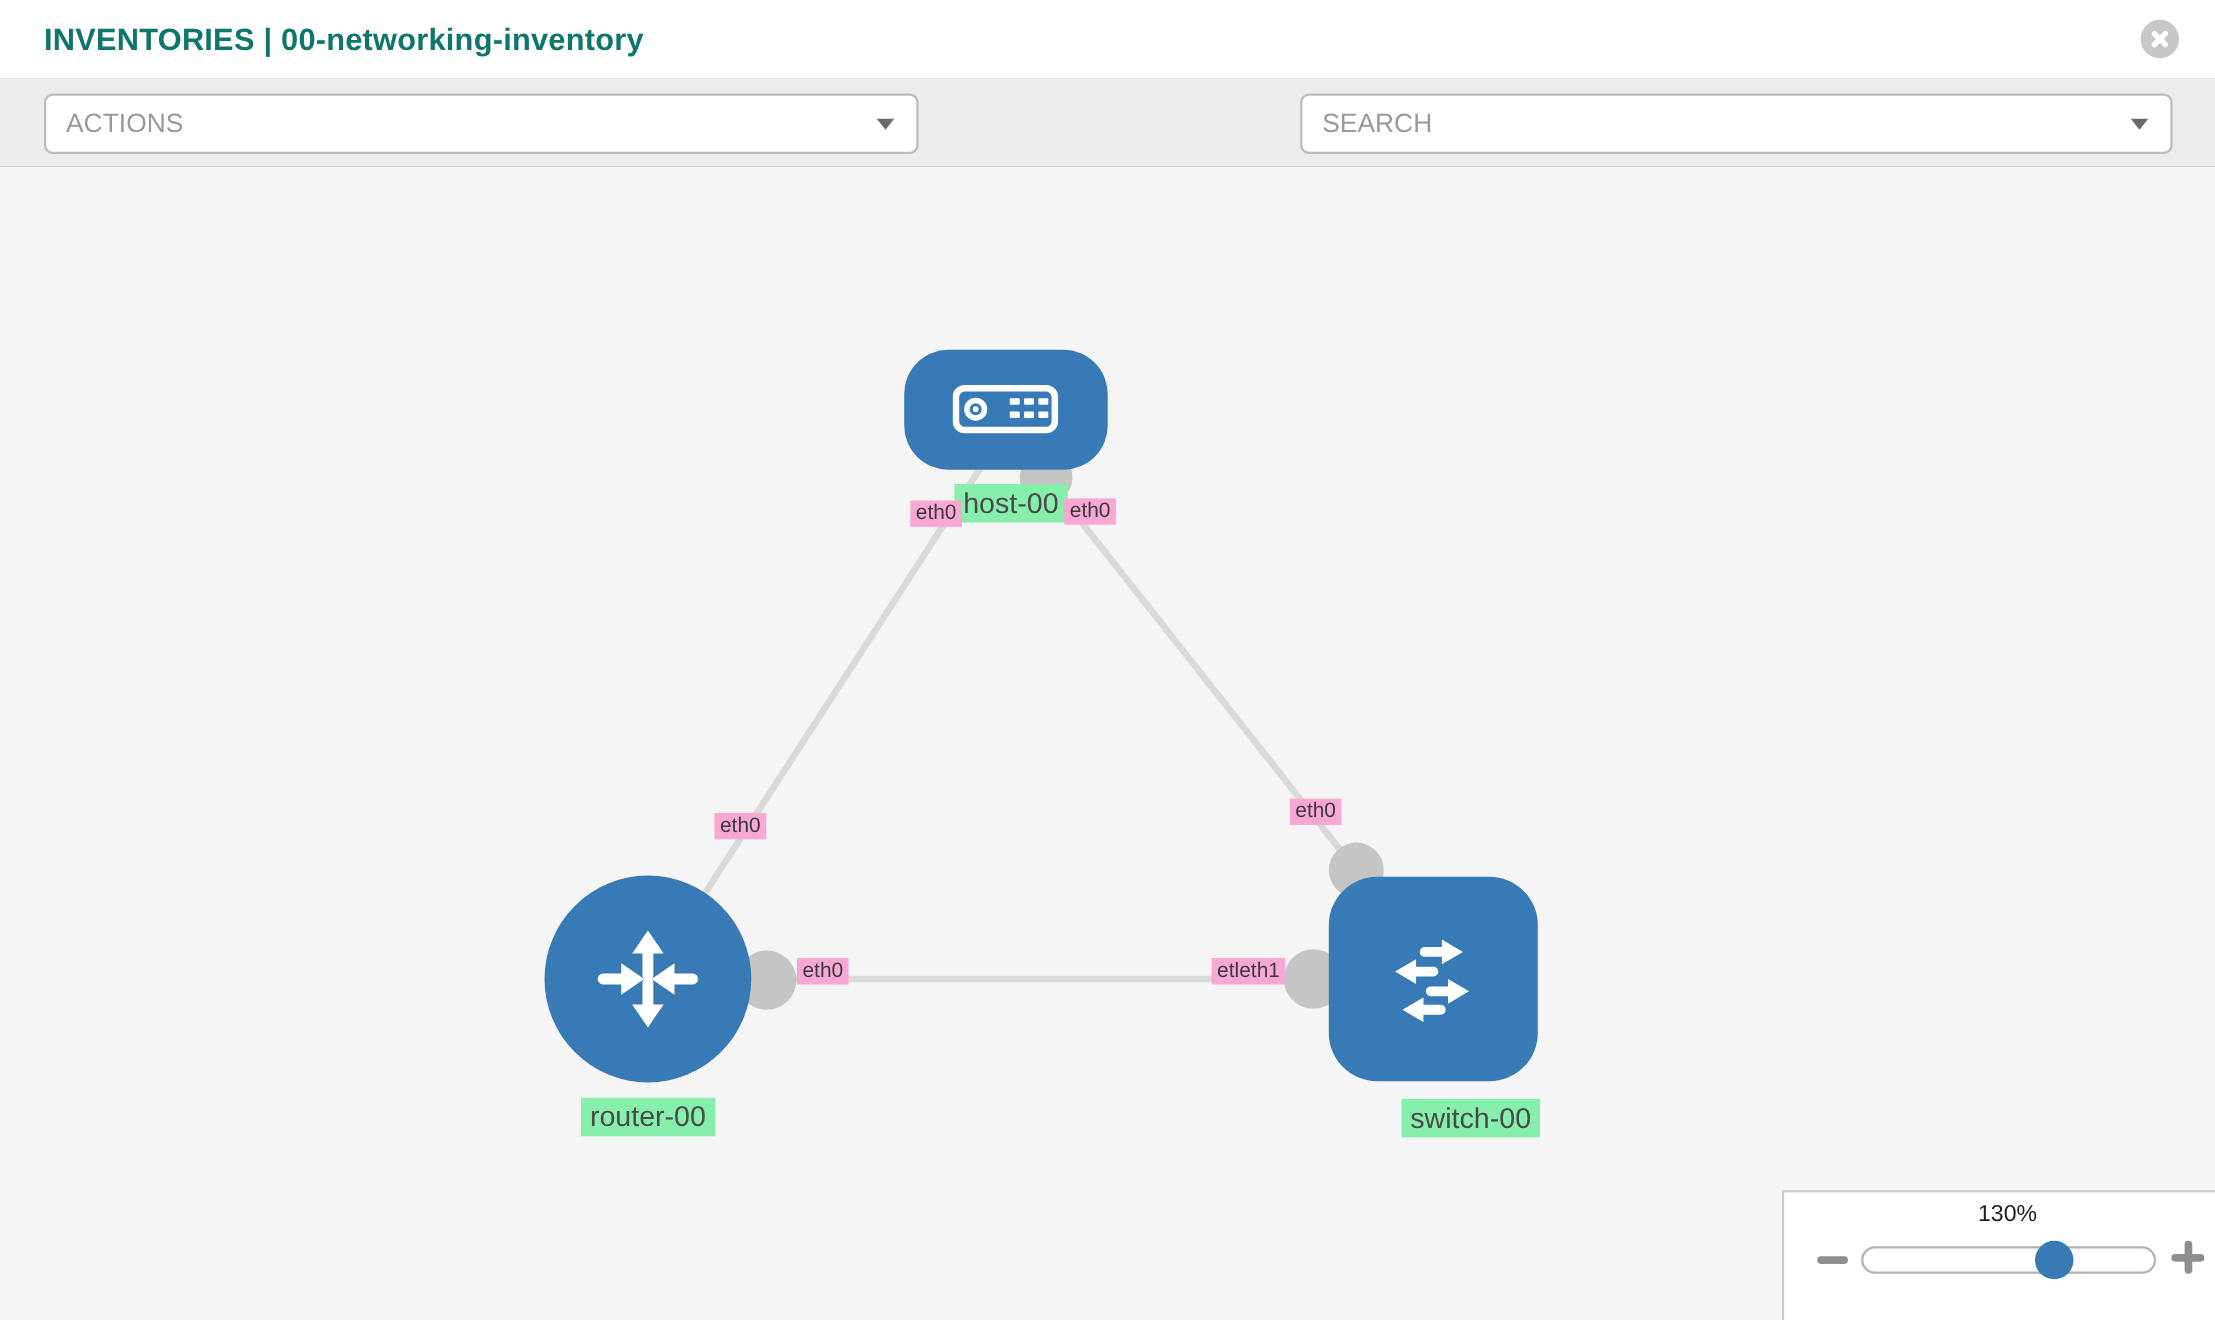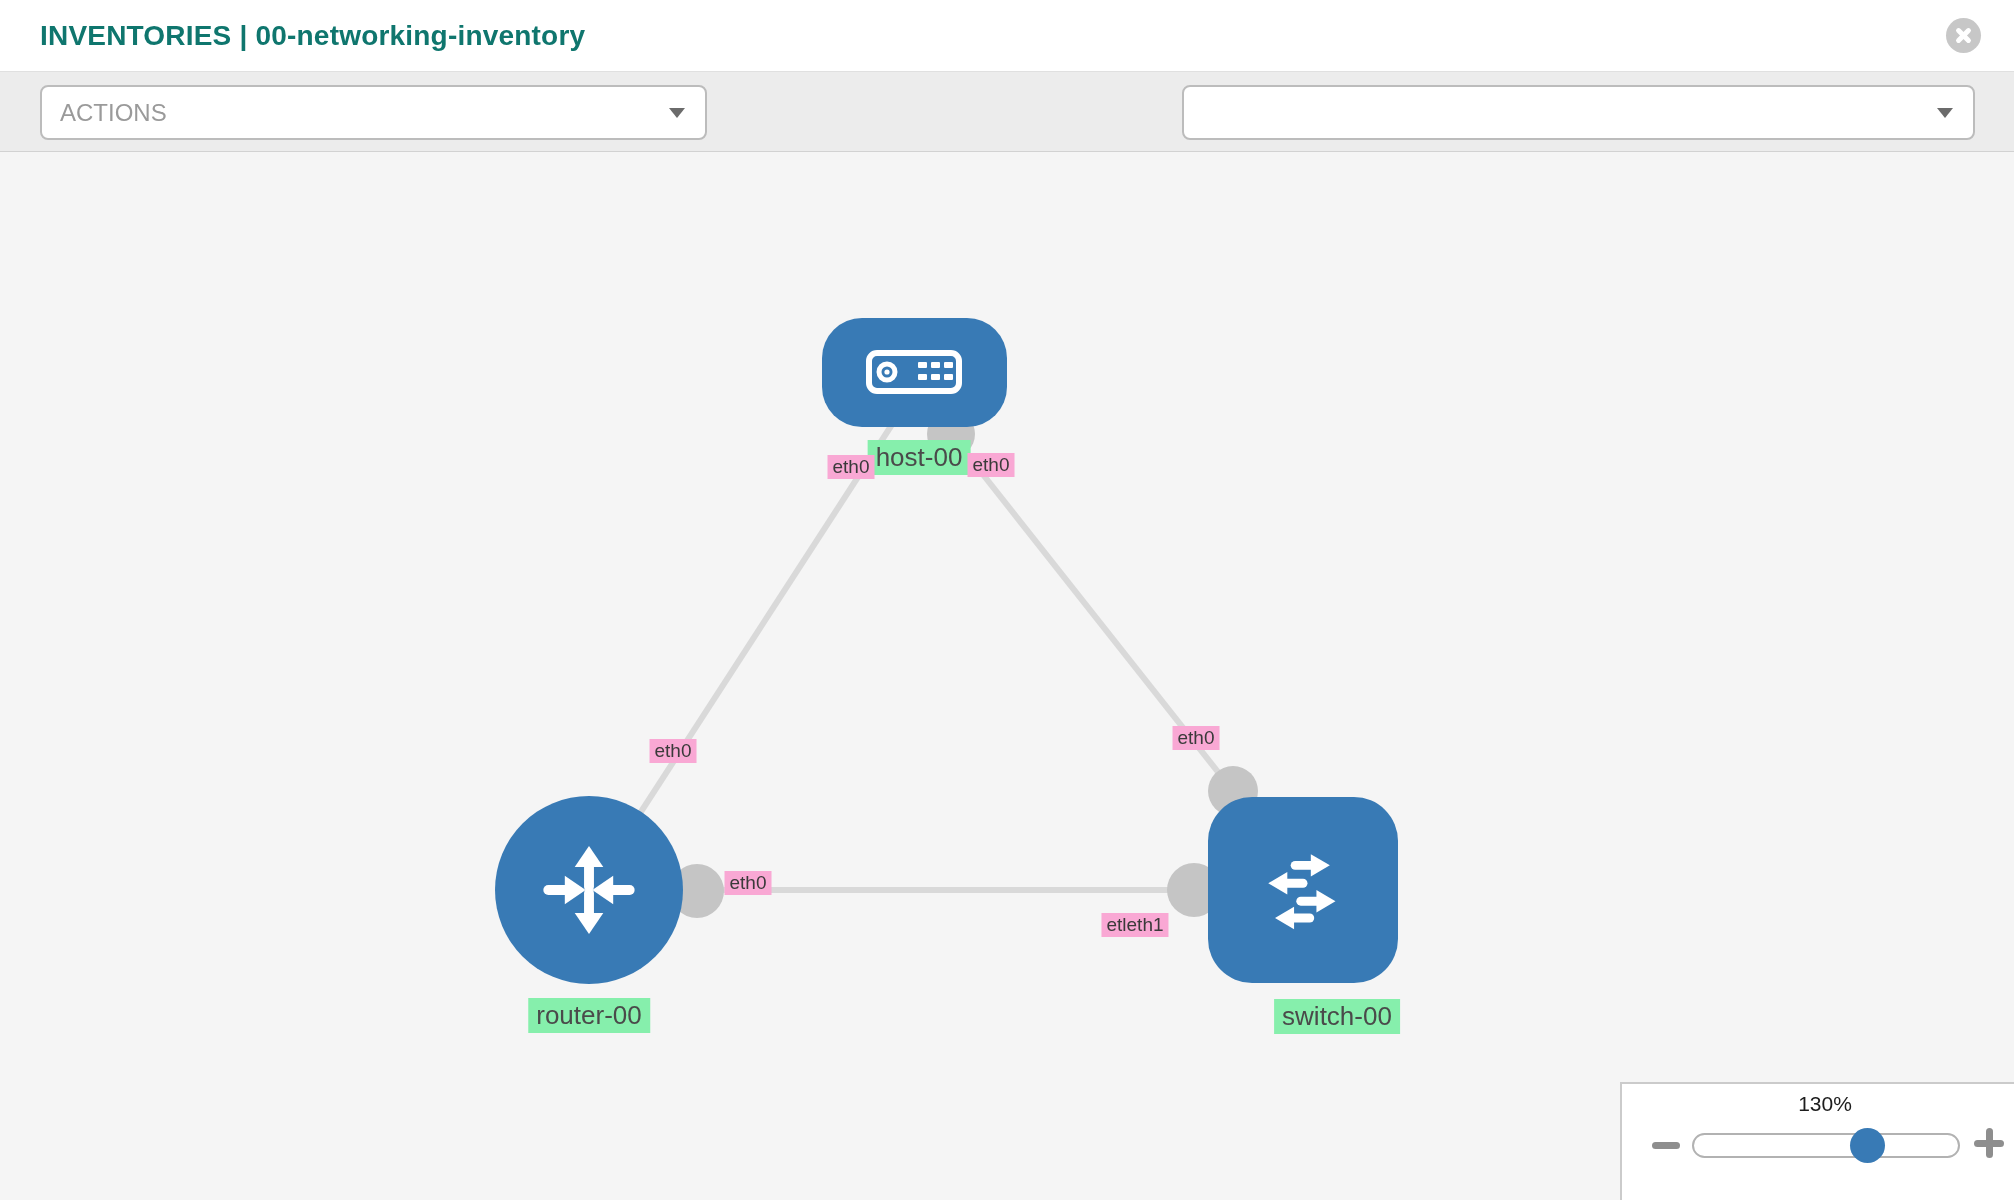--- a/index.html
+++ b/index.html
@@ -14,21 +14,21 @@
   .close-x { position:absolute; left:0; top:0; width:100%; height:100%; }
   .close-x::before, .close-x::after { content:""; position:absolute; left:8px; top:15px; width:19px; height:5px; border-radius:3px; background:#ffffff; }
   .close-x::before { transform:rotate(45deg); }
   .close-x::after { transform:rotate(-45deg); }
 
   
   .toolbar { position:relative; height:80px; background:#ececec; border-bottom:1px solid #d2d2d2; }
   .select-box { position:absolute; top:13px; height:55px; background:#ffffff; border:2px solid #bcbcbc; border-radius:8px; cursor:pointer; }
   .select-box .sel-label { position:absolute; left:18px; top:0; line-height:51px; font-size:24px; color:#9a9a9a; }
   .caret { position:absolute; right:20px; top:21px; width:0; height:0; border-left:8px solid transparent; border-right:8px solid transparent; border-top:10px solid #6b6b6b; }
-  .actions-box { left:40px; width:667px;text-decoration:underline; }
+  .actions-box { left:40px; width:795px;text-decoration:underline; }
   .search-box { left:1182px; width:793px; }
   .search-box input { position:absolute; left:18px; top:2px; width:700px; height:47px; border:none; outline:none; font-size:24px; color:#555; background:transparent; font-family:"Liberation Sans", sans-serif; }
   .search-box input::placeholder { color:#9a9a9a; opacity:1; }
   .tool-icon { position:absolute; cursor:pointer; }
   .wrench { left:1046px; top:96px; }
   .key { left:1117px; top:99px; }
 
   
   .canvas { position:relative; width:2014px; height:1048px; background:#f5f5f5; overflow:hidden; }
   .links-svg { position:absolute; left:0; top:0; }
@@ -46,21 +46,21 @@
   .nlabel-host { left:919px; top:288px; }
   .nlabel-router { left:589px; top:846px; }
   .nlabel-switch { left:1303px; top:847px;margin-left:34px; }
 
   .plabel { position:absolute; transform:translateX(-50%); background:#f9a8d4; padding:1px 5px; font-size:19px; color:#3a3a3a; white-space:nowrap; }
   .pl-host-left { left:851px; top:303px; }
   .pl-host-right { left:991px; top:301px; }
   .pl-host-router { left:673px; top:587px; }
   .pl-router-right { left:748px; top:719px; }
   .pl-switch-top { left:1196px; top:574px; }
-  .pl-switch-left { left:1135px; top:719px;margin-top:42px; }
+  .pl-switch-left { left:1135px; top:719px; }
 
   
   .zoom-panel { position:absolute; left:1620px; top:930px; width:412px; height:140px; background:#ffffff; border:2px solid #cbcbcb; }
   .zoom-level { position:absolute; left:0; top:8px; width:406px; text-align:center; font-size:21px; color:#1d1d1d; }
   .zoom-minus { position:absolute; left:30px; top:58px; width:28px; height:7px; border-radius:4px; background:#8e8e8e; cursor:pointer; }
   .zoom-track { position:absolute; left:70px; top:49px; width:268px; height:25px; background:#ffffff; border:2px solid #b2b2b2; border-radius:13px; cursor:pointer; }
   .zoom-handle { position:absolute; left:156px; top:-7px; width:35px; height:35px; border-radius:50%; background:#387ab5; cursor:grab; }
   .zoom-plus { position:absolute; left:352px; top:44px; width:30px; height:30px; cursor:pointer; }
   .zoom-plus::before { content:""; position:absolute; left:0; top:12px; width:30px; height:7px; border-radius:4px; background:#8e8e8e; }
   .zoom-plus::after { content:""; position:absolute; left:12px; top:0; width:7px; height:30px; border-radius:4px; background:#8e8e8e; }
@@ -85,20 +85,21 @@
 
     <svg class="tool-icon wrench" width="36" height="36" viewBox="0 0 512 512">
       <path fill="#6f7780" d="M507.73 109.1c-2.24-9.03-13.54-12.09-20.12-5.51l-74.36 74.36-67.88-11.31-11.31-67.88 74.36-74.36c6.62-6.62 3.43-17.9-5.66-20.16-47.38-11.74-99.55.91-136.58 37.93-39.64 39.64-50.55 97.1-34.05 147.2L18.74 368.8c-24.99 24.99-24.99 65.51 0 90.5 24.99 24.99 65.51 24.99 90.5 0l179.45-179.46c50.1 16.5 107.56 5.59 147.2-34.05 37.03-37.02 49.68-89.19 37.84-136.69zM64 472c-13.25 0-24-10.75-24-24 0-13.26 10.75-24 24-24s24 10.74 24 24c0 13.25-10.75 24-24 24z"></path>
     </svg>
 
     <svg class="tool-icon key" width="34" height="34" viewBox="0 0 512 512">
       <path fill="#6f7780" transform="translate(512,0) scale(-1,1)" d="M512 176.001C512 273.203 433.202 352 336 352c-11.22 0-22.19-1.062-32.827-3.069l-24.012 27.014A23.999 23.999 0 0 1 261.223 384H224v40c0 13.255-10.745 24-24 24h-40v40c0 13.255-10.745 24-24 24H24c-13.255 0-24-10.745-24-24v-78.059c0-6.365 2.529-12.47 7.029-16.971l161.802-161.802C163.108 213.814 160 195.271 160 176 160 78.798 238.797.001 335.999 0 433.488-.001 512 78.511 512 176.001zM336 128c0 26.51 21.49 48 48 48s48-21.49 48-48-21.49-48-48-48-48 21.49-48 48z"></path>
     </svg>
 
     <div class="select-box search-box">
+      <input type="text" placeholder="SEARCH" style="">
       <span class="caret"></span>
     </div>
   </div>
 
   <div class="canvas">
 
     <svg class="links-svg" width="2014" height="1048" viewBox="0 0 2014 1048">
       <line x1="893" y1="271" x2="600" y2="723" stroke="#d9d9d9" stroke-width="6"></line>
       <line x1="951" y1="282" x2="1233" y2="639" stroke="#d9d9d9" stroke-width="6"></line>
       <line x1="697" y1="738" x2="1194" y2="738" stroke="#d9d9d9" stroke-width="6"></line>

